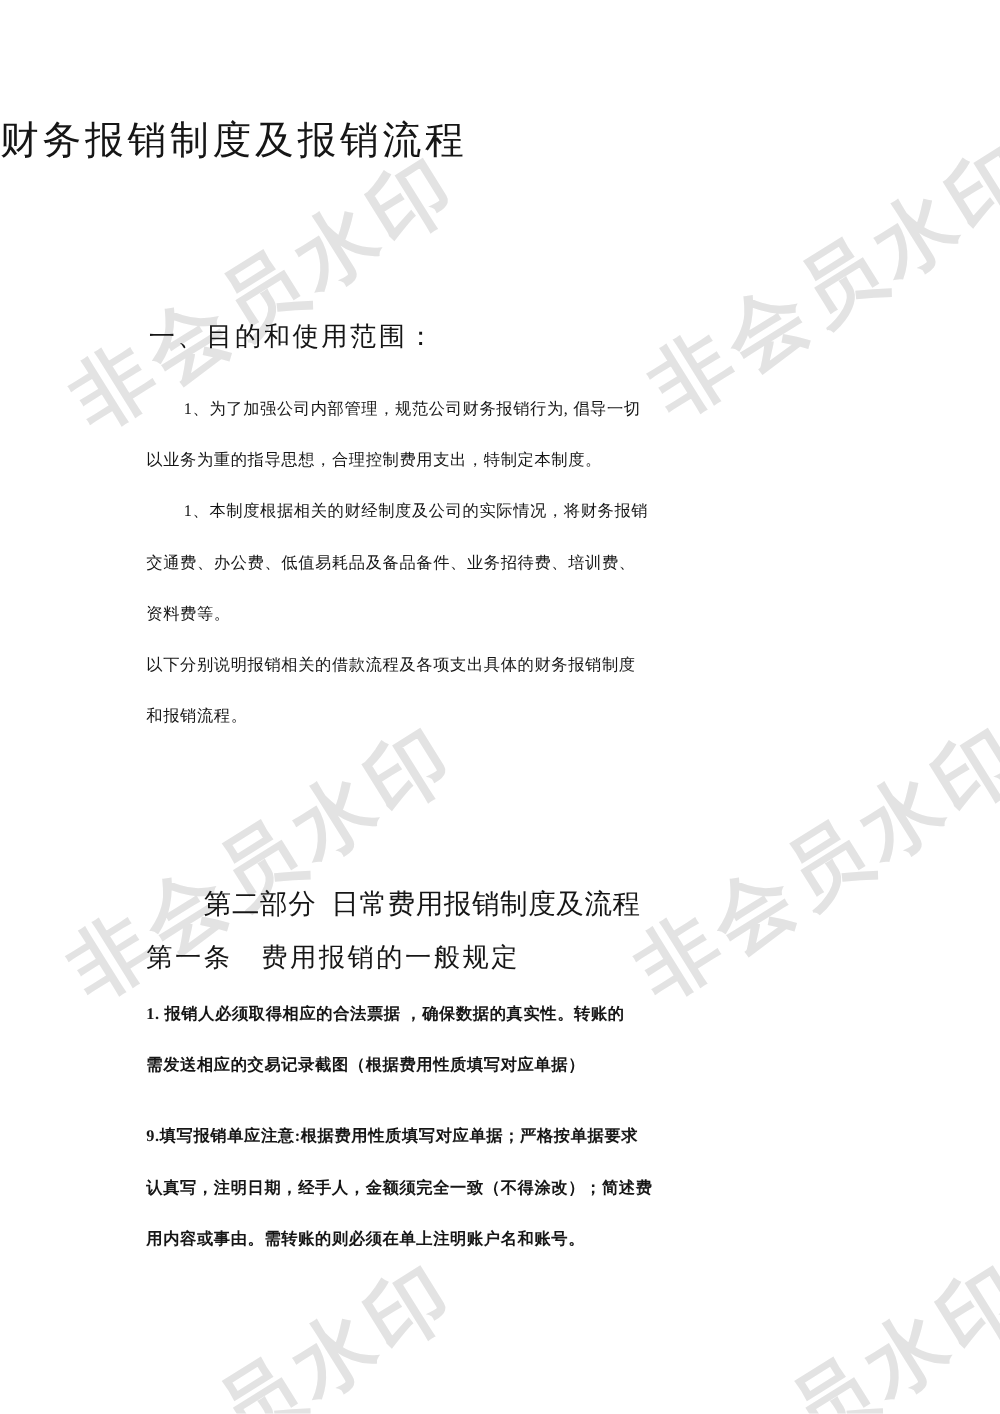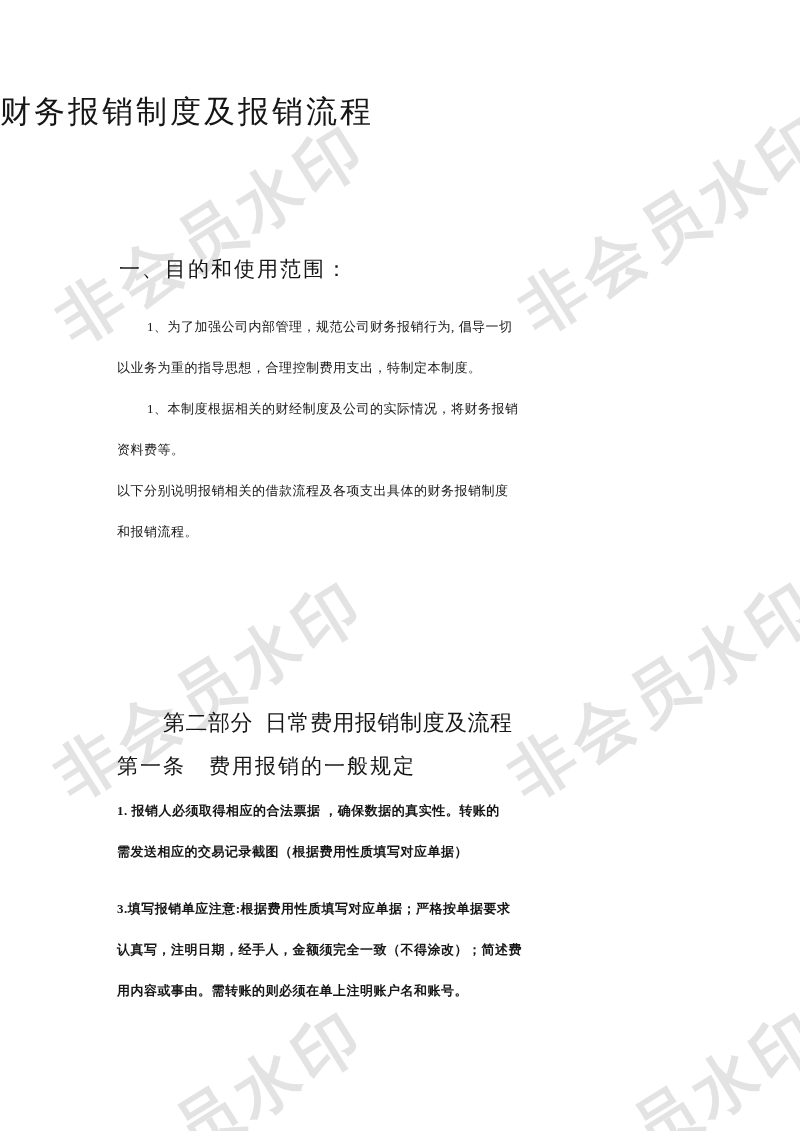--- a/index.html
+++ b/index.html
@@ -119,32 +119,33 @@
 
     <h1 class="doc-title">财务报销制度及报销流程</h1>
 
 
     <div class="h-scope">一、目的和使用范围：</div>
 
     <div class="block b1">
       <div class="bline ind">1、为了加强公司内部管理，规范公司财务报销行为, 倡导一切</div>
       <div class="bline">以业务为重的指导思想，合理控制费用支出，特制定本制度。</div>
       <div class="bline ind">1、本制度根据相关的财经制度及公司的实际情况，将财务报销</div>
+      <div class="bline">交通费、办公费、低值易耗品及备品备件、业务招待费、培训费、</div>
       <div class="bline">资料费等。</div>
       <div class="bline">以下分别说明报销相关的借款流程及各项支出具体的财务报销制度</div>
       <div class="bline">和报销流程。</div>
     </div>
 
     <div class="h-part2">第二部分  日常费用报销制度及流程</div>
 
     <div class="h-art1">第一条　费用报销的一般规定</div>
 
     <div class="block b2">
       <div class="bline">1. 报销人必须取得相应的合法票据 ，确保数据的真实性。转账的</div>
       <div class="bline">需发送相应的交易记录截图（根据费用性质填写对应单据）</div>
       <div class="pgap"></div>
-      <div class="bline">3.填写报销单应注意:根据费用性质填写对应单据；严格按单据要求</div>
+      <div class="bline">9.填写报销单应注意:根据费用性质填写对应单据；严格按单据要求</div>
       <div class="bline">认真写，注明日期，经手人，金额须完全一致（不得涂改）；简述费</div>
       <div class="bline">用内容或事由。需转账的则必须在单上注明账户名和账号。</div>
     </div>
 
   </div>
 </div>
 
 </body></html>

